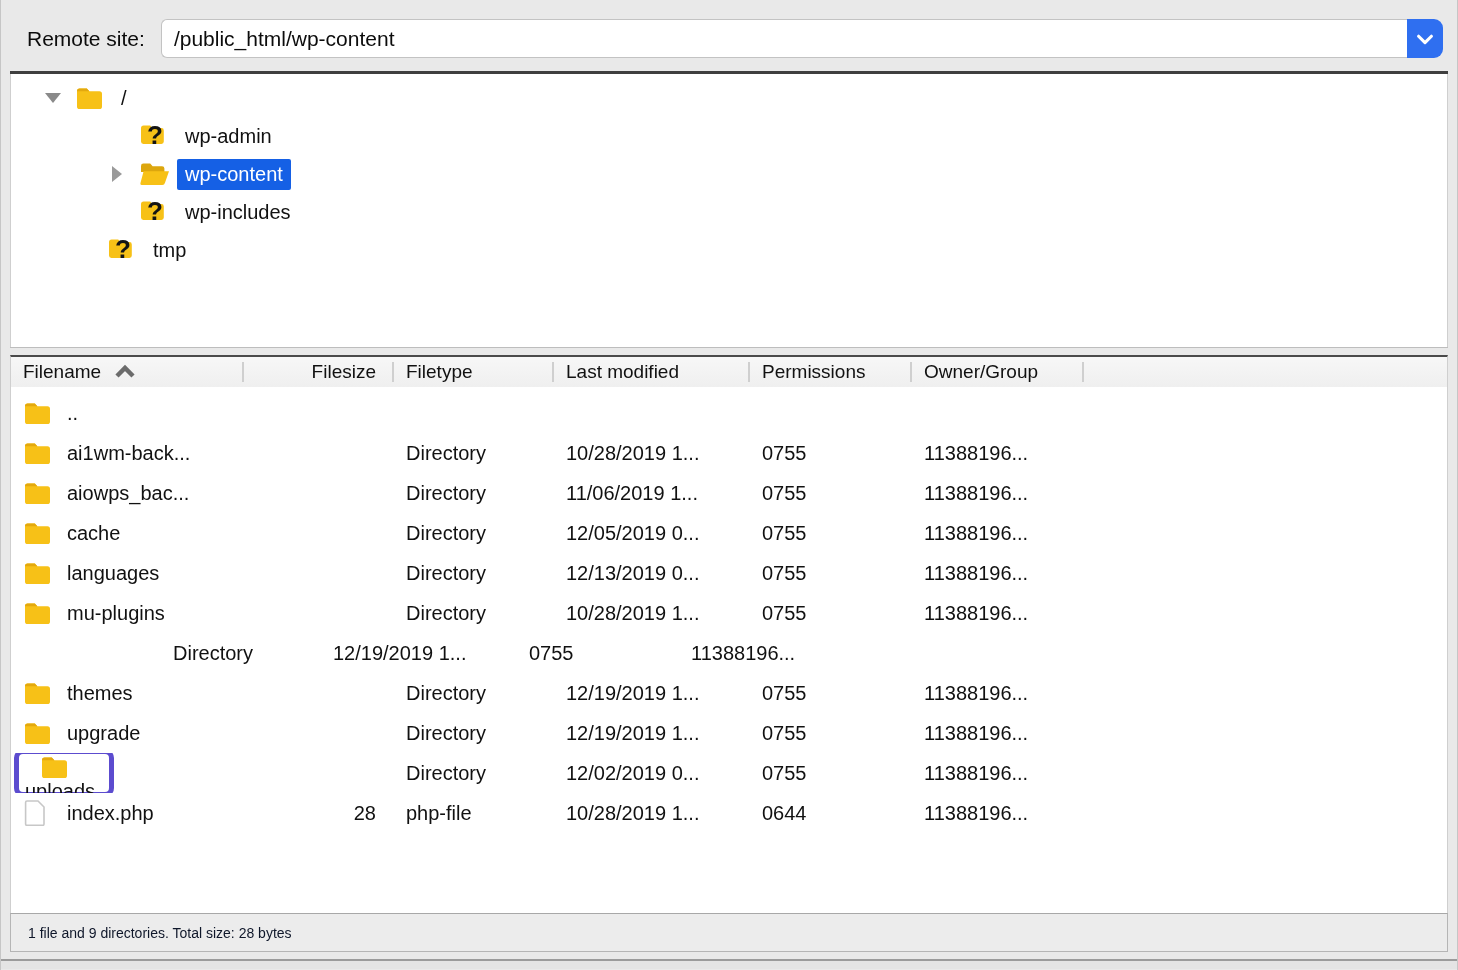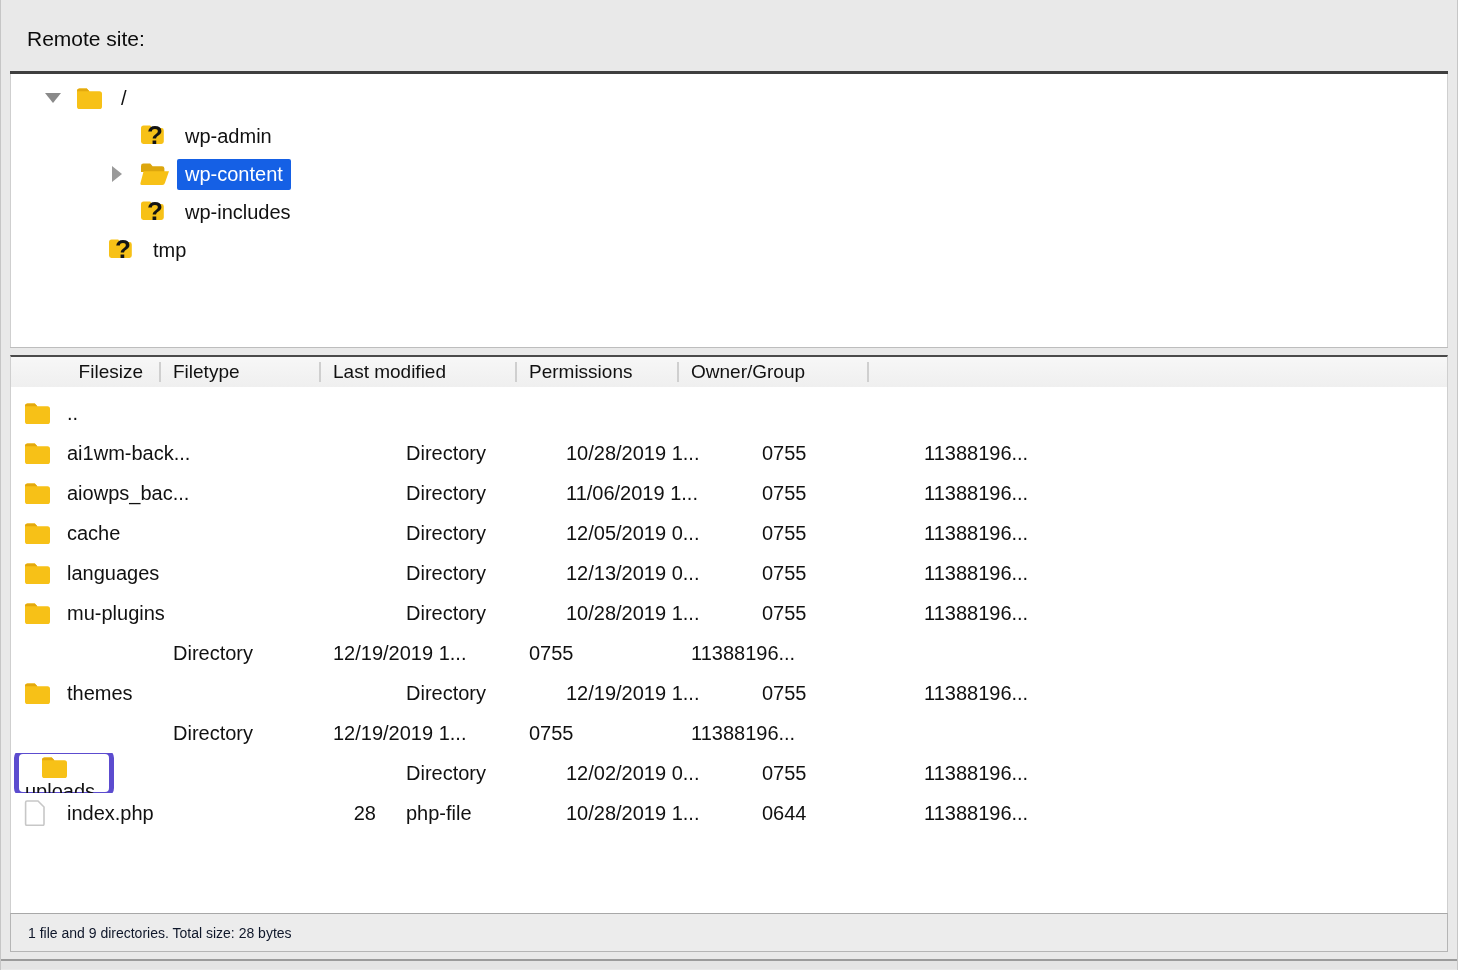--- a/index.html
+++ b/index.html
@@ -115,21 +115,21 @@
     position: absolute;
     right: 0; top: 5px; bottom: 5px;
     width: 2px;
     background: #cfcfcf;
   }
   .c0 { width: 233px; }
   .c1 { width: 150px; justify-content: flex-end; padding-right: 18px; padding-left: 0; }
   .c2 { width: 160px; }
   .c3 { width: 196px; }
   .c4 { width: 162px; }
-  .c5 { width: 190px; }
+  .c5 { width: 172px; }
   .cfill { flex: 1; }
   .cfill::after { display: none; }
   .sort-icon { margin-left: 12px; display: inline-flex; }
 
   .list-body { padding-top: 6px; }
   .file-row { height: 40px; display: flex; align-items: center; font-size: 20px; }
   .fcell { overflow: hidden; white-space: nowrap; }
   .fcell.c0 { display: flex; align-items: center; padding-left: 12px; }
   .fcell.c1 { display: flex; text-align: right; }
   .fcell.c2, .fcell.c3, .fcell.c4, .fcell.c5 { padding-left: 12px; }
@@ -161,20 +161,30 @@
   }
   .bottom-gap { height: 7px; background: #e9e9e9; }
   .bottom-line { height: 2px; background: #9b9b9b; }
   .bottom-rest { height: 8px; background: #e4e4e4; }
 </style>
 </head>
 <body>
 
 <div class="remote-bar">
   <span class="remote-label">Remote site:</span>
+  <div class="path-wrap">
+    <input class="path-input" type="text" value="/public_html/wp-content" style="">
+    <button class="path-dropdown">
+      <span style="display:inline-flex">
+        <svg width="22" height="22" viewBox="0 0 24 24" fill="none" stroke="#ffffff" stroke-width="3.4" stroke-linecap="round" stroke-linejoin="round">
+            <polyline points="5,9 12,16 19,9"></polyline>
+          </svg>
+      </span>
+    </button>
+  </div>
 </div>
 
 <div class="divider-dark"></div>
 
 <div class="tree-panel">
     <div class="tree-item" style="padding-left: 28px;">
     <span class="expander">
         <span class="tri-down"></span>
       </span>
     <span class="t-icon">
@@ -226,20 +236,28 @@
         </svg>
       </span>
     <span class="t-name">tmp</span>
   </div>
   </div>
 
 <div class="splitter"></div>
 
 <div class="list-panel">
   <div class="list-header">
+    <div class="hcell c0">
+      <span>Filename</span>
+      <span class="sort-icon">
+        <svg width="24" height="18" viewBox="0 0 24 18">
+            <polyline points="4,13 12,5 20,13" fill="none" stroke="#6b6b6b" stroke-width="4.5" stroke-linejoin="miter"></polyline>
+          </svg>
+      </span>
+    </div>
     <div class="hcell c1">
         <span>Filesize</span>
       </div>
     <div class="hcell c2">
         <span>Filetype</span>
       </div>
     <div class="hcell c3">
         <span>Last modified</span>
       </div>
     <div class="hcell c4">
@@ -386,20 +404,31 @@
       </span>
     </div>
     <div class="fcell c1"></div>
     <div class="fcell c2">Directory</div>
     <div class="fcell c3">12/19/2019 1...</div>
     <div class="fcell c4">0755</div>
     <div class="fcell c5">11388196...</div>
     <div class="fcell cfill"></div>
   </div>
       <div class="file-row">
+    <div class="fcell c0">
+      <span class="fnwrap">
+        <span class="f-icon">
+              <svg width="30" height="26" viewBox="0 0 30 26">
+                <path d="M2 6q0-2.6 2.6-2.6h7.2l2.6 2.8h10q2.6 0 2.6 2.6v12.6q0 2.6-2.6 2.6H4.6Q2 24 2 21.4z" fill="#f7c117"></path>
+                <path d="M2 6q0-2.6 2.6-2.6h7.2l2.6 2.8h-12.4z" fill="#e3a90e"></path>
+              </svg>
+            </span>
+        <span class="f-name">upgrade</span>
+      </span>
+    </div>
     <div class="fcell c1"></div>
     <div class="fcell c2">Directory</div>
     <div class="fcell c3">12/19/2019 1...</div>
     <div class="fcell c4">0755</div>
     <div class="fcell c5">11388196...</div>
     <div class="fcell cfill"></div>
   </div>
       <div class="file-row annotated">
     <div class="fcell c0">
       <span class="fnwrap">

